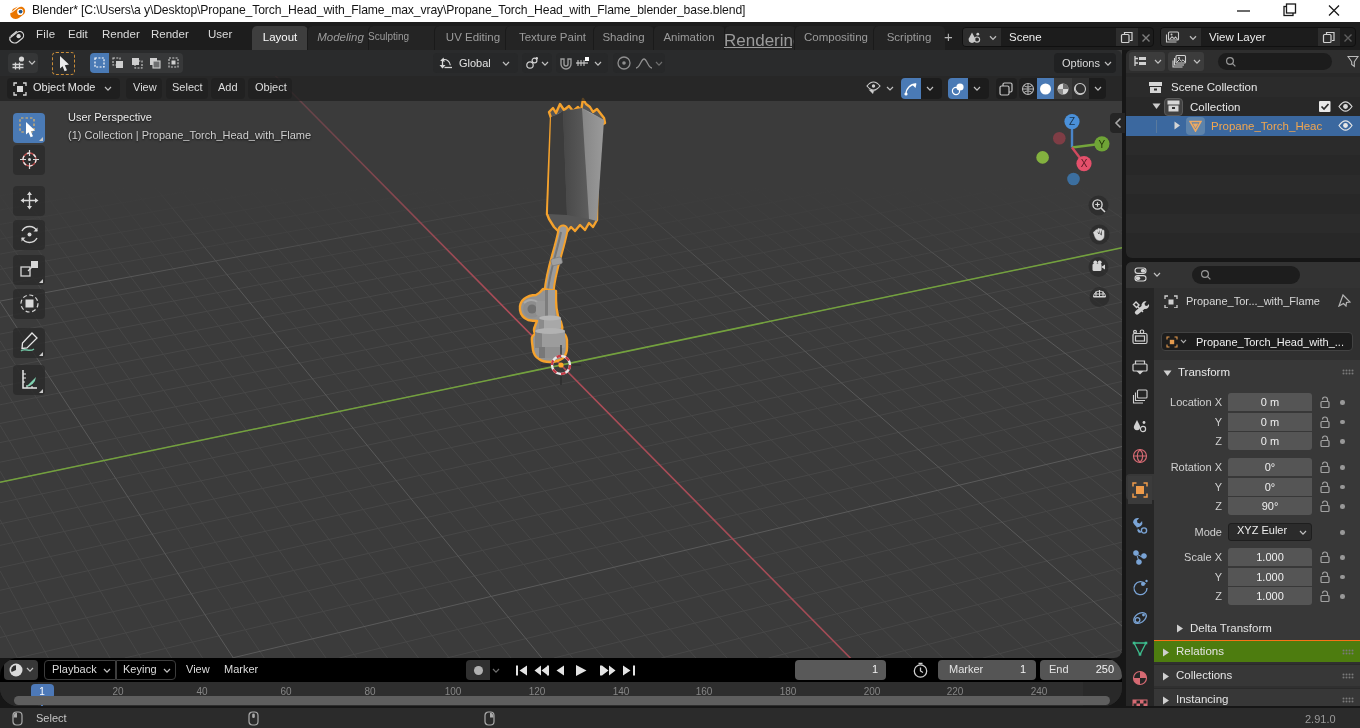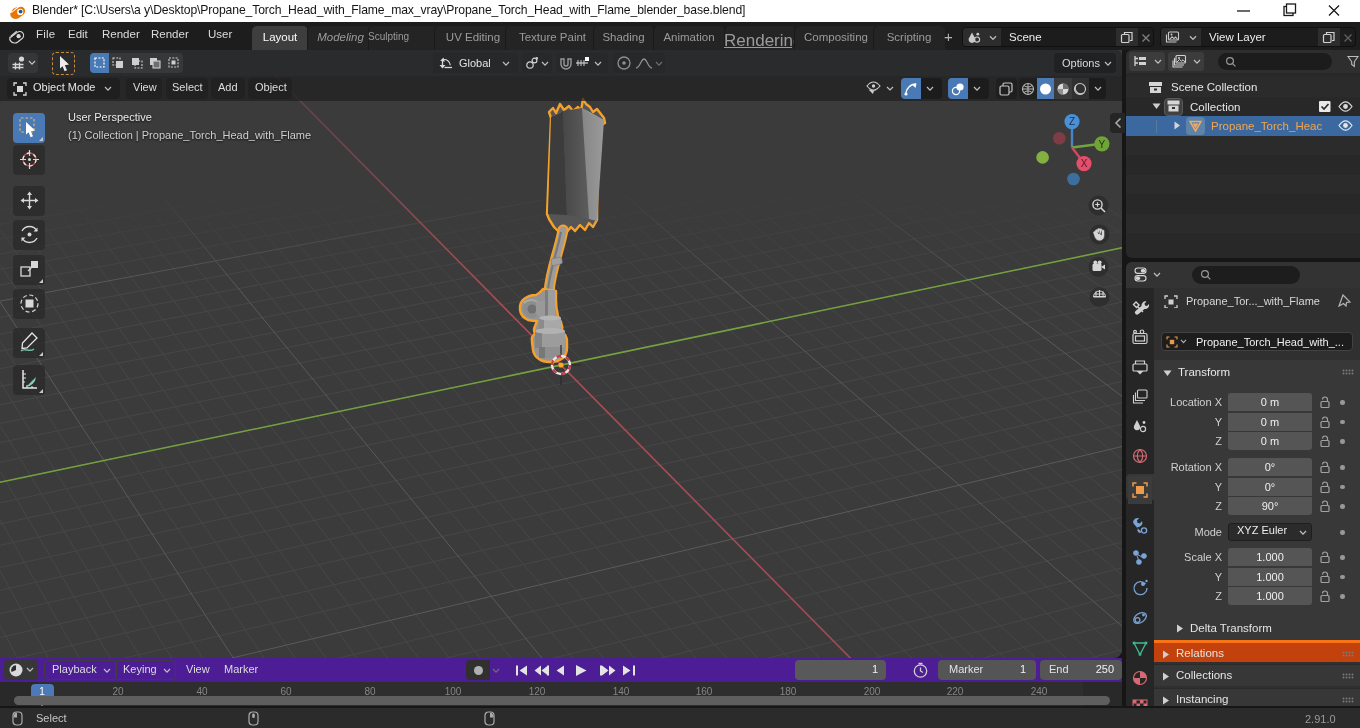--- a/index.html
+++ b/index.html
@@ -769,21 +769,21 @@
       <path d="M1 1 4 4.2 7 1" stroke="#c0c0c0" stroke-width="1.2" fill="none"></path>
     </svg>
 </div>
 <div class="ab" style="left:1340px;top:530px;width:4.6px;height:4.6px;border-radius:50%;background:#989898;"></div>
 
 <svg class="ab" style="left:1176px;top:624px" width="8" height="9" viewBox="0 0 8 9">
     <path d="M1 0.5 7 4.5 1 8.5z" fill="#cfcfcf"></path>
   </svg>
 <div class="ab txt" style="left:1190px;top:622px;font-size:11.5px;color:#e4e4e4;">Delta Transform</div>
 
-<div class="ab" style="left:1154px;top:640px;width:206px;height:22px;background:#c2410c;border-top:3px solid #f97316;">
+<div class="ab" style="left:1154px;top:640px;width:206px;height:22px;background:#4d7c0f;border-top:1px solid #f97316;">
   <svg class="ab" style="left:8px;top:7px" width="8" height="9" viewBox="0 0 8 9">
       <path d="M1 0.5 7 4.5 1 8.5z" fill="#cfcfcf"></path>
     </svg>
   <div class="ab txt" style="left:22px;top:4px;font-size:11.5px;color:#e4e4e4;">Relations</div>
   <svg class="ab" style="left:188px;top:8px" width="12" height="8" viewBox="0 0 12 8">
       <g fill="#7a7a7a">
         <circle cx="1.5" cy="1.5" r="1"></circle>
         <circle cx="4.5" cy="1.5" r="1"></circle>
         <circle cx="7.5" cy="1.5" r="1"></circle>
         <circle cx="10.5" cy="1.5" r="1"></circle>
@@ -823,21 +823,21 @@
         <circle cx="4.5" cy="1.5" r="1"></circle>
         <circle cx="7.5" cy="1.5" r="1"></circle>
         <circle cx="10.5" cy="1.5" r="1"></circle>
         <circle cx="1.5" cy="4.5" r="1"></circle>
         <circle cx="4.5" cy="4.5" r="1"></circle>
         <circle cx="7.5" cy="4.5" r="1"></circle>
         <circle cx="10.5" cy="4.5" r="1"></circle>
       </g>
     </svg>
 </div>
-<div class="ab" style="left:0;top:658px;width:1122px;height:48px;background:#4c1d95;border-radius:0;overflow:hidden;">
+<div class="ab" style="left:0;top:658px;width:1122px;height:48px;background:#000000;border-radius:18px;overflow:hidden;">
   <div class="ab" style="left:4px;top:2px;width:34px;height:20px;background:#373737;border-radius:4px;"></div>
   <svg class="ab" style="left:8px;top:4px" width="16" height="16" viewBox="0 0 16 16">
     <circle cx="8" cy="8" r="6.5" fill="#dadada"></circle>
     <path d="M8 8 L8 3.2 A4.8 4.8 0 0 0 3.6 10z" fill="#2b2b2b"></path>
   </svg>
   <svg class="ab" style="left:26px;top:9px" width="8" height="6" viewBox="0 0 8 6">
       <path d="M1 1 4 4.2 7 1" stroke="#c0c0c0" stroke-width="1.2" fill="none"></path>
     </svg>
   <div class="ab" style="left:44px;top:2px;width:72px;height:20px;border:1px solid #3d3d3d;border-radius:4px 0 0 4px;"></div>
   <div class="ab txt" style="left:52px;top:5px;font-size:11px;color:#dcdcdc;">Playback</div>

